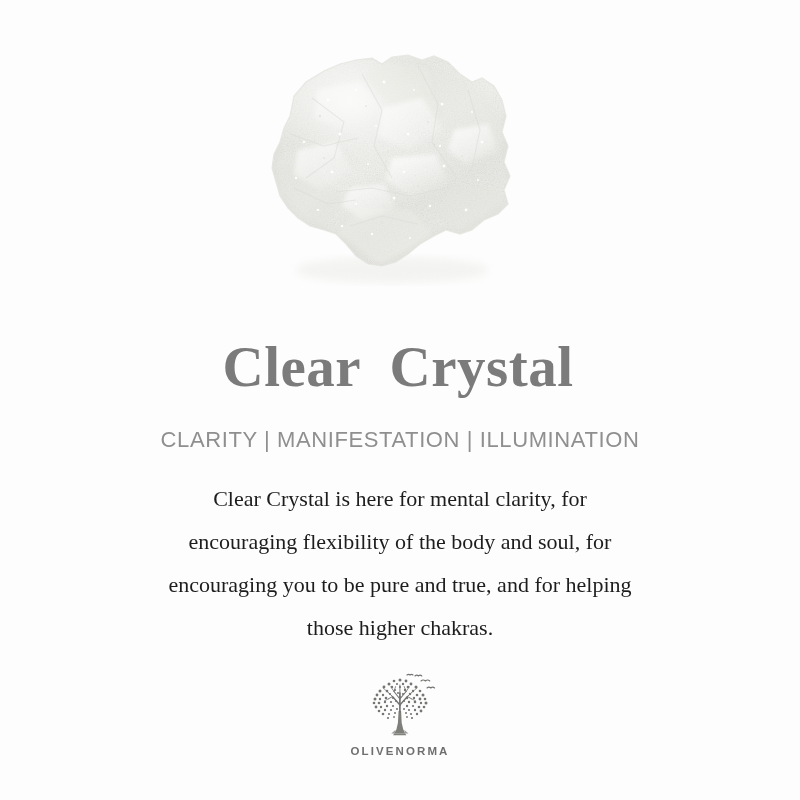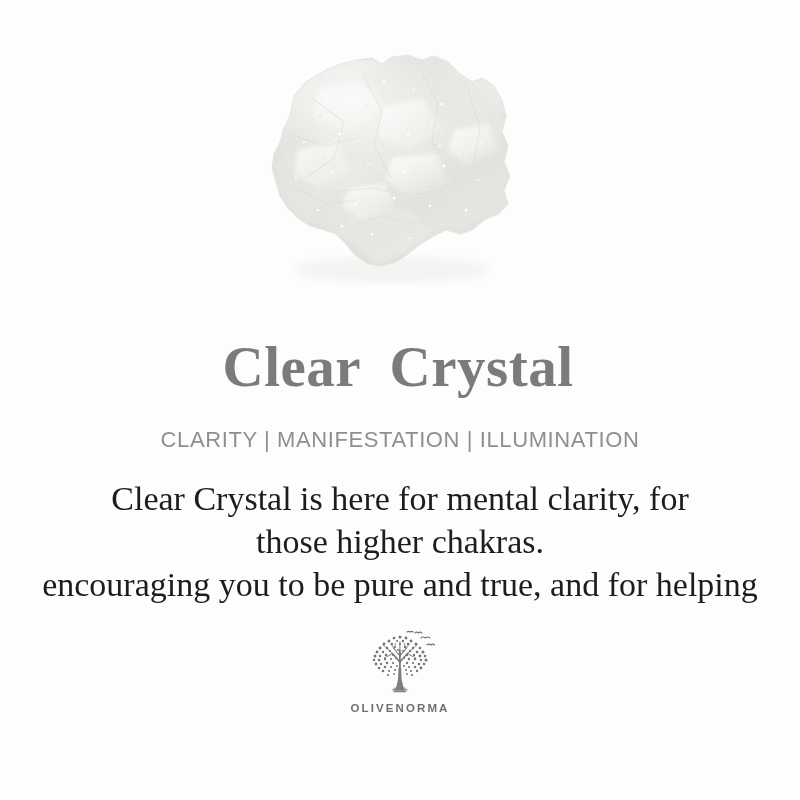--- a/index.html
+++ b/index.html
@@ -62,21 +62,21 @@
     letter-spacing: 0.6px;
     line-height: 1;
     margin: 34px 0 0 0;
     text-align: center;
     white-space: pre;
   }
 
   
   .body-text {
     font-family: "Liberation Serif", "DejaVu Serif", serif;
-    font-size: 34px;
+    font-size: 22px;
     font-weight: 400;
     color: #1d1d1d;
     line-height: 43px;
     text-align: center;
     margin: 26px 0 0 0;
     width: 720px;
   }
   .body-text .ln { display: block; white-space: nowrap; }
 
   
@@ -242,22 +242,23 @@
                L48,158 L44,144 L40,130 L42,116 L48,104 L52,90 Z" fill="none" stroke="#e4e4df" stroke-width="1.2" opacity="0.85"></path>
     </svg>
   </div>
 
   <h1 class="title">Clear  Crystal</h1>
 
   <div class="subtitle">CLARITY | MANIFESTATION | ILLUMINATION</div>
 
   <p class="body-text">
     <span class="ln">Clear Crystal is here for mental clarity, for</span>
+    <span class="ln">encouraging flexibility of the body and soul, for</span>
+    <span class="ln">encouraging you to be pure and true, and for helping</span>
     <span class="ln">those higher chakras.</span>
-    <span class="ln">encouraging you to be pure and true, and for helping</span>
   </p>
 
   <div class="logo">
     <svg class="logo-mark" width="78" height="70" viewBox="0 0 78 70" aria-hidden="true">
       <g fill="#737370">
 
         <path d="M37.6,40 L36.9,52 L35.4,58.5 L33.2,62.6 L44.2,62.6 L42.3,58.5 L40.7,52 L40.1,40 Z" opacity="0.92"></path>
         <path d="M33.2,62.6 L44.2,62.6 L45.4,64.2 L32.1,64.2 Z" opacity="0.9"></path>
 
         <path d="M34.6,58.8 L31.4,61.6 L30.2,62.4 L33.4,62.4 Z" opacity="0.7"></path>

